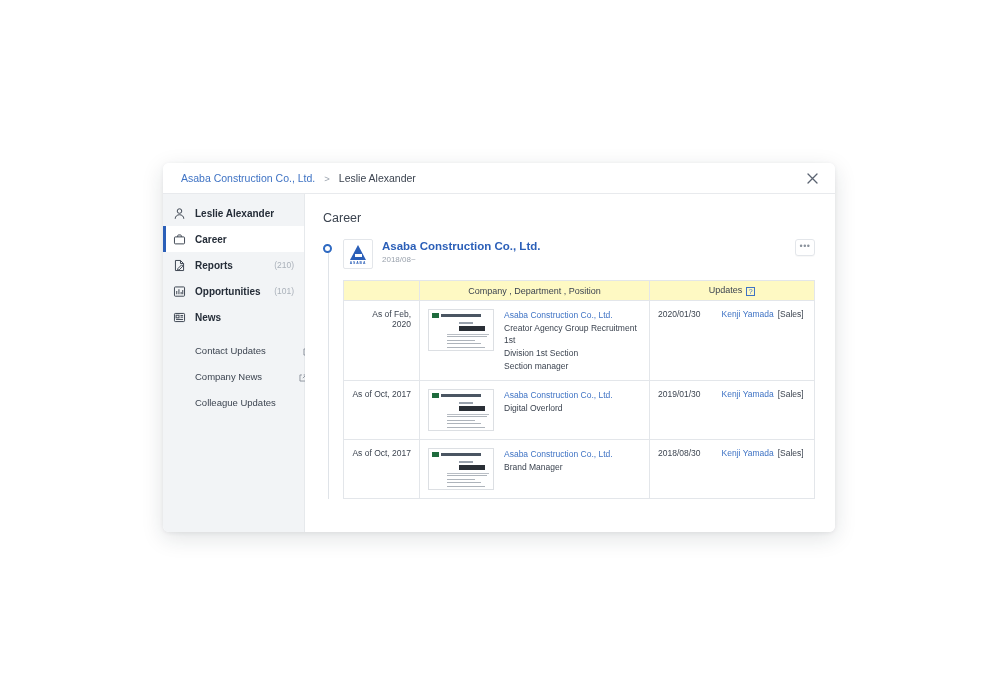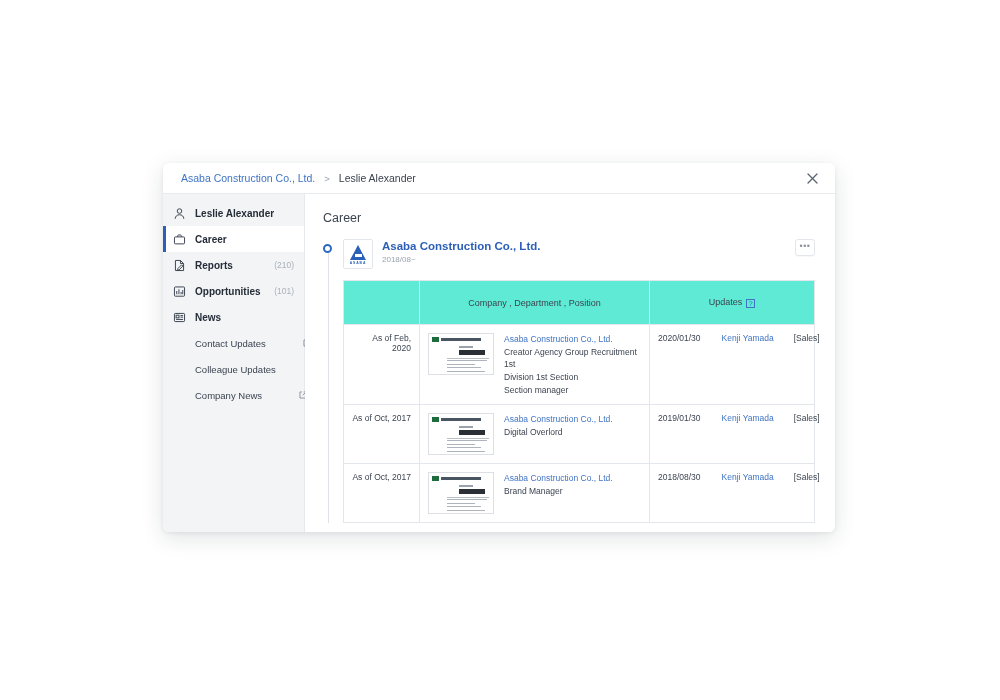--- a/index.html
+++ b/index.html
@@ -109,21 +109,21 @@
   .nav-item.active::before {
     content: "";
     position: absolute;
     left: 0; top: 0; bottom: 0;
     width: 2.5px;
     background: #2b5fb8;
   }
   .nav-sub {
     height: 26px;
     display: flex;
-    align-items: center;
+    align-items: flex-end;
     padding-left: 32px;
     cursor: pointer;
     gap: 33px;
   }
   .nav-sub .sub-label {
     font-size: 9.5px;
     color: #3c4450;
     white-space: nowrap;
   }
   .ext-ico {
@@ -235,28 +235,28 @@
     padding-bottom: 3px;
   }
 
   
   #career-table {
     width: 100%;
     border-collapse: collapse;
     table-layout: fixed;
   }
   #career-table th {
-    background: #5eead4;
+    background: #fef9c3;
     border: 1px solid #e3e6ea;
     font-size: 9px;
     font-weight: normal;
     color: #3c4450;
     height: 19px;
     text-align: center;
-    padding: 16px 4px;
+    padding: 4px 4px;
   }
   #career-table td {
     border: 1px solid #e3e6ea;
     vertical-align: top;
     padding: 8px 8px;
     font-size: 8.5px;
     color: #3c4450;
   }
   .col-date { width: 76px; }
   .col-info { width: auto; }
@@ -316,21 +316,21 @@
   .info-pos {
     font-size: 8.5px;
     color: #3c4450;
     line-height: 12px;
     margin-top: 1px;
   }
 
   .upd-cell { white-space: nowrap; font-size: 8.5px; }
   .upd-date { color: #3c4450; }
   .upd-user { color: #3f73c4; margin-left: 21px; cursor: pointer; }
-  .upd-dept { color: #3c4450; margin-left: 20px; }
+  .upd-dept { color: #3c4450; margin-left: 4px; }
 
   .help-ico {
     display: inline-flex;
     align-items: center; justify-content: center;
     width: 9px; height: 9px;
     border: 1px solid #3f73c4;
     color: #3f73c4;
     font-size: 7px;
     line-height: 1;
     margin-left: 4px;
@@ -417,31 +417,31 @@
         <span class="sub-label">Contact Updates</span>
         <span class="ext-ico">
           <svg width="8" height="8" viewBox="0 0 10 10" fill="none" stroke="currentColor" stroke-width="1">
             <path d="M3.6 1.2H1.2v7.6h7.6V6.4"></path>
             <path d="M5.8 1.2h3v3M8.8 1.2L4.8 5.2"></path>
           </svg>
         </span>
       </div>
 
       <div class="nav-sub">
-        <span class="sub-label">Colleague Updates</span>
+        <span class="sub-label">Company News</span>
         <span class="ext-ico">
           <svg width="8" height="8" viewBox="0 0 10 10" fill="none" stroke="currentColor" stroke-width="1">
             <path d="M3.6 1.2H1.2v7.6h7.6V6.4"></path>
             <path d="M5.8 1.2h3v3M8.8 1.2L4.8 5.2"></path>
           </svg>
         </span>
       </div>
 
       <div class="nav-sub">
-        <span class="sub-label">Company News</span>
+        <span class="sub-label">Colleague Updates</span>
         <span class="ext-ico">
           <svg width="8" height="8" viewBox="0 0 10 10" fill="none" stroke="currentColor" stroke-width="1">
             <path d="M3.6 1.2H1.2v7.6h7.6V6.4"></path>
             <path d="M5.8 1.2h3v3M8.8 1.2L4.8 5.2"></path>
           </svg>
         </span>
       </div>
 
 
     </div>

